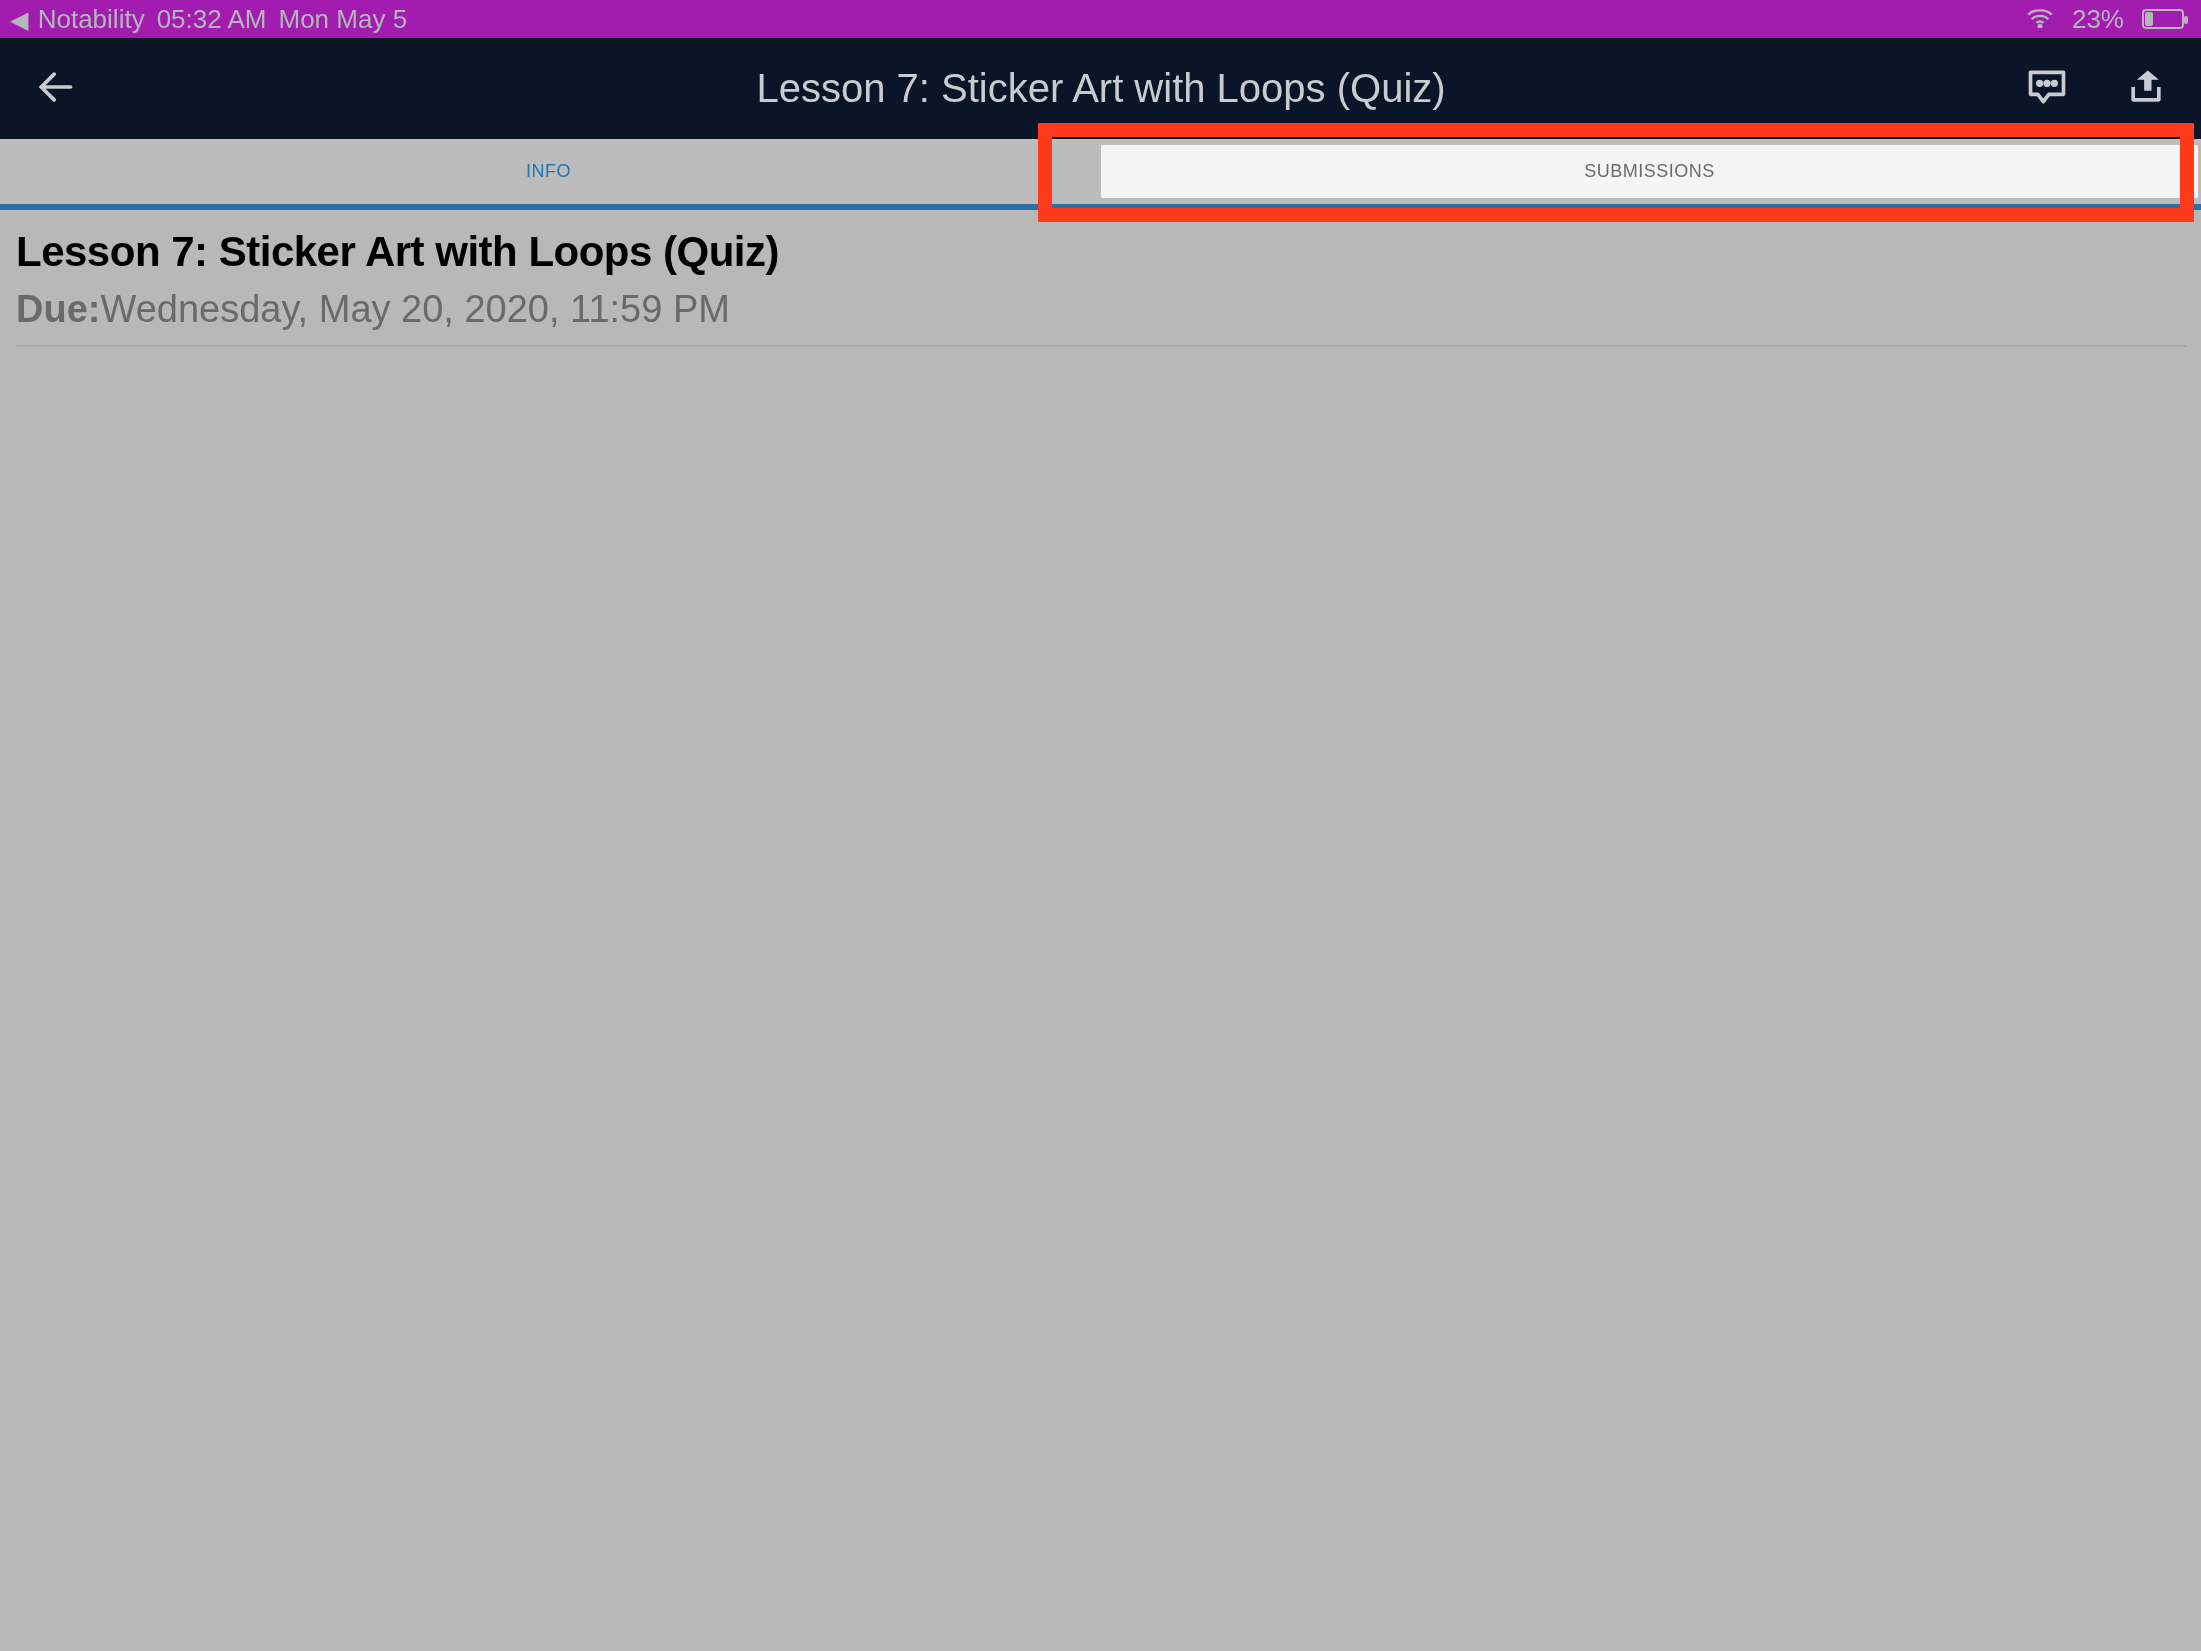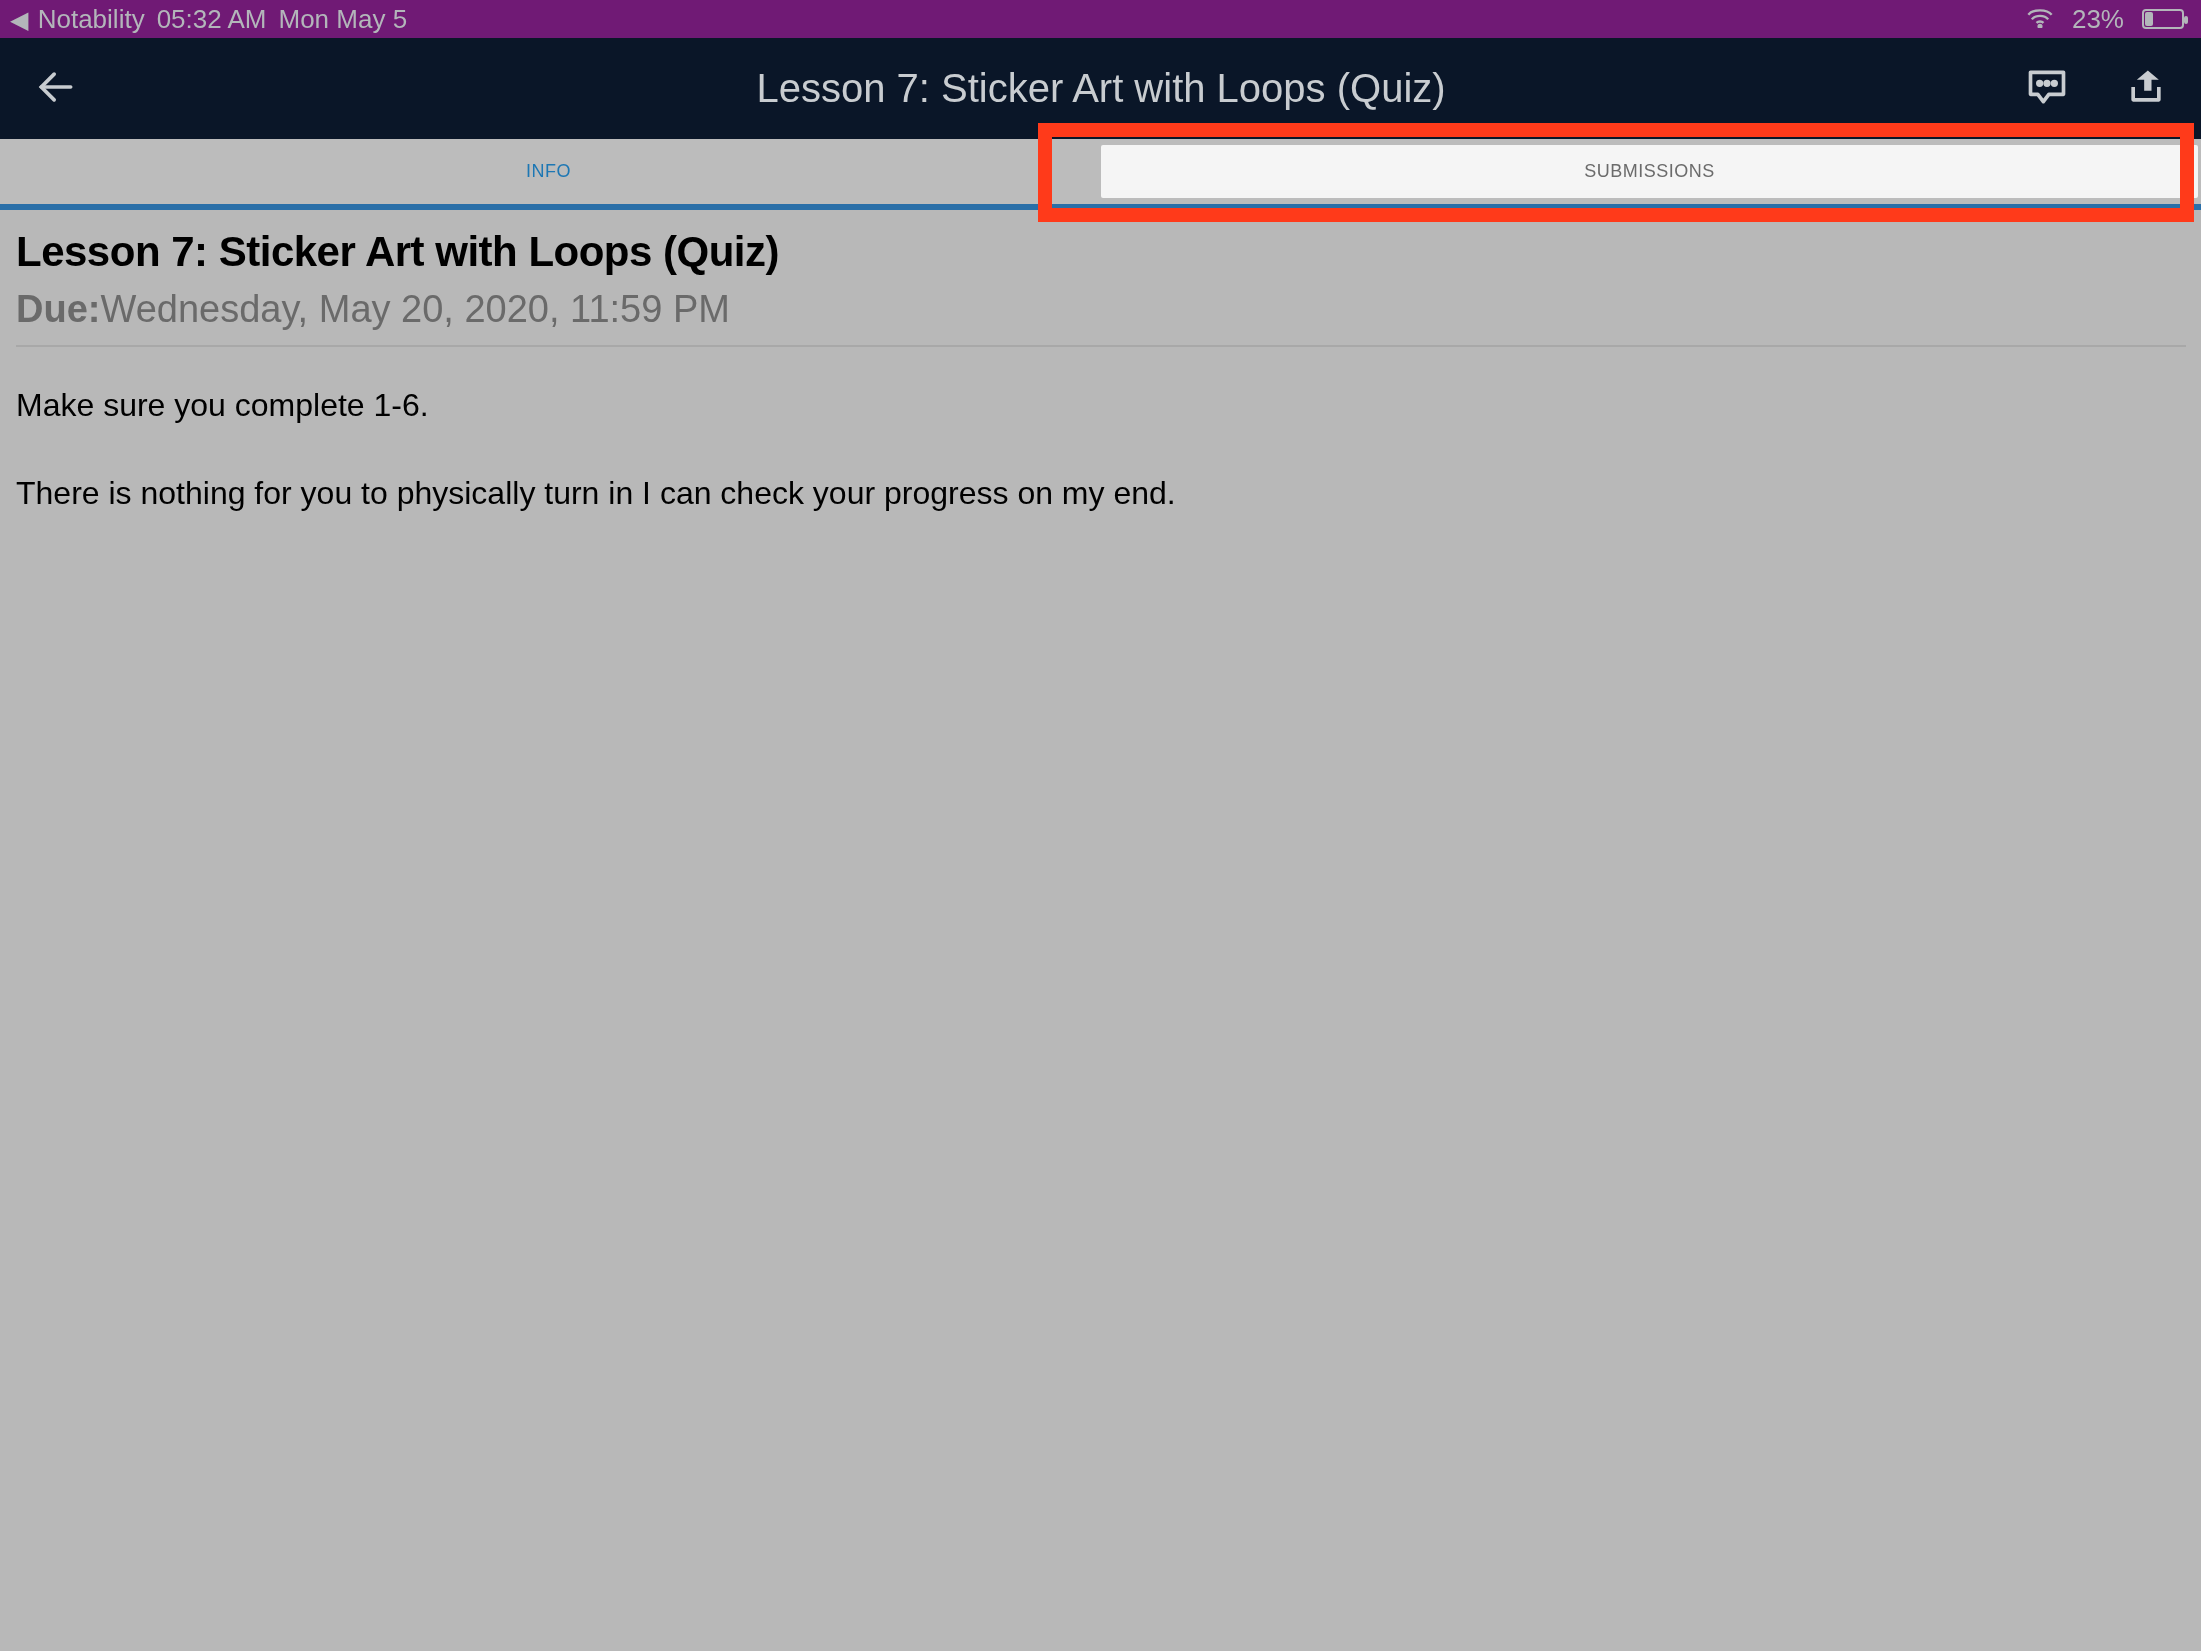--- a/index.html
+++ b/index.html
@@ -2,21 +2,21 @@
 <html><head>
 <meta charset="utf-8">
 <style>
   * { margin: 0; padding: 0; box-sizing: border-box; }
   html, body { width: 2202px; height: 1651px; font-family: -apple-system, Helvetica, Arial, sans-serif; overflow: hidden; }
   body { position: relative; background: #b8b8b8; }
 
   .status-bar {
     width: 100%;
     height: 38px;
-    background: #701a75;
+    background: #a21caf;
     color: #b3b6ba;
     display: flex;
     align-items: center;
     padding: 0 18px 0 10px;
     font-size: 26px;
   }
   .status-left { display: flex; align-items: center; gap: 12px; }
   .status-right { margin-left: auto; display: flex; align-items: center; gap: 18px; }
   .back-caret { font-size: 24px; margin-right: 2px; }
   .battery-shell {
@@ -181,18 +181,14 @@
 </div>
 
 <div class="highlight-box"></div>
 
 <div class="content">
   <div class="lesson-title">Lesson 7: Sticker Art with Loops (Quiz)</div>
   <div class="due-line">
     <span class="due-label">Due:</span><span>Wednesday, May 20, 2020, 11:59 PM</span>
   </div>
   <hr class="divider">
-  <div class="body-text">
-    <p>Make sure you complete 1-6.</p>
-    <p>There is nothing for you to physically turn in I can check your progress on my end.</p>
-  </div>
 </div>
 
 
 </body></html>

